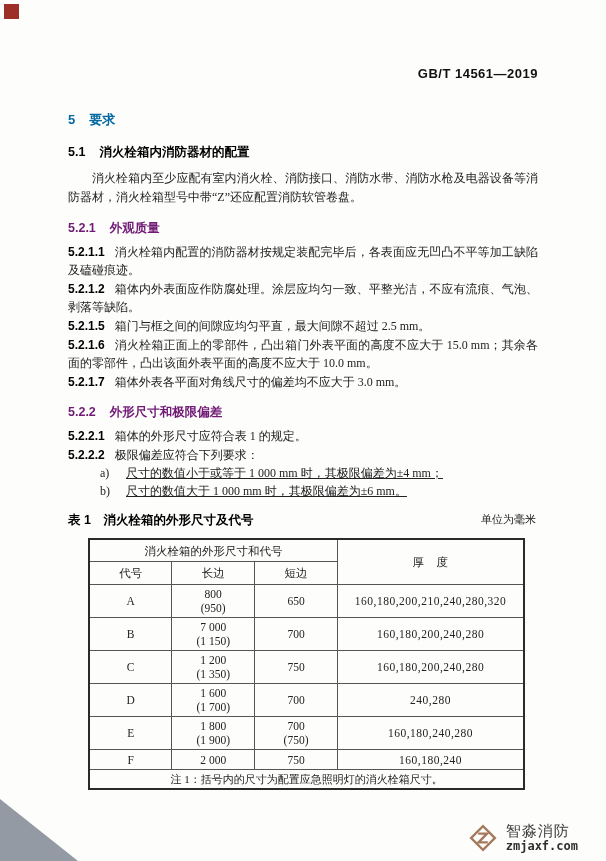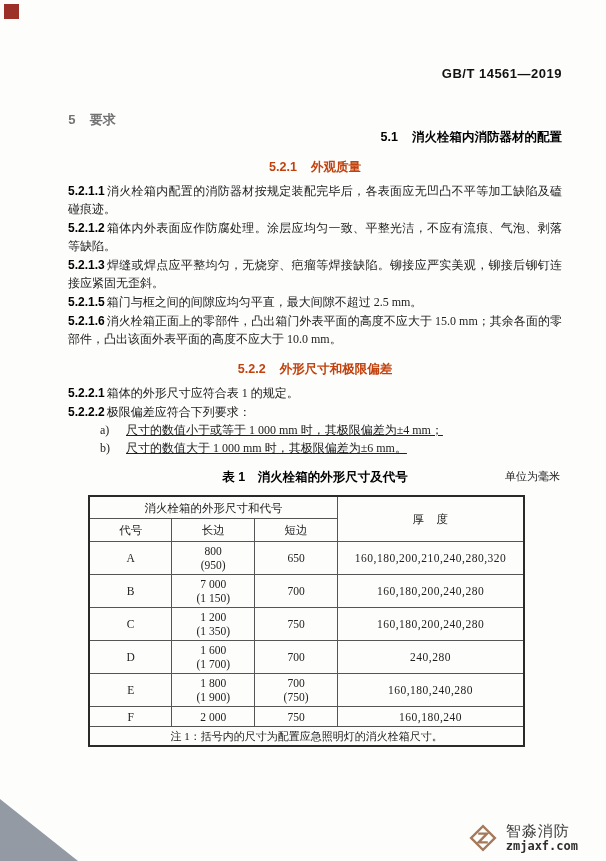--- a/index.html
+++ b/index.html
@@ -5,42 +5,42 @@
   html,body{margin:0;padding:0;background:#e8e8e8;}
   .page{
     position:relative;
     width:606px;height:861px;
     margin:0 auto;
     background:#fdfdfc;
     font-family:"Liberation Serif","DejaVu Serif",serif;
     color:#222;
     overflow:hidden;
     box-sizing:border-box;
-    padding:66px 44px 0 68px;
+    padding:66px 68px 0 68px;
   }
   .doc-code{
     text-align:right;
     font-family:"Liberation Sans","DejaVu Sans",sans-serif;
     font-weight:bold;font-size:13px;color:#111;
     letter-spacing:.5px;
   }
-  .h1{margin-top:30px;font-family:Liberation Mono, monospace;font-weight:bold;font-size:13px;color:#737373;}
-  .h2{margin-top:0;font-family:"Liberation Sans","DejaVu Sans",sans-serif;font-weight:bold;font-size:12.5px;color:#000;text-align:right;}
-  .h3{margin-top:13px;font-family:"Liberation Sans","DejaVu Sans",sans-serif;font-weight:bold;font-size:12.5px;color:#c2410c;text-align:center;}
+  .h1{margin-top:30px;font-family:Liberation Sans, sans-serif;font-weight:bold;font-size:13px;color:#0369a1;}
+  .h2{margin-top:15px;font-family:"Liberation Sans","DejaVu Sans",sans-serif;font-weight:bold;font-size:12.5px;color:#000;}
+  .h3{margin-top:13px;font-family:"Liberation Sans","DejaVu Sans",sans-serif;font-weight:bold;font-size:12.5px;color:#701a75;}
   .h1 .num,.h2 .num,.h3 .num{margin-right:14px;}
   p{margin:0;font-size:12px;line-height:19px;text-align:justify;}
   p.bodytext{margin-top:8px;text-indent:2em;}
   p.clause{line-height:18px;margin-top:1px;}
-  p.clause .cnum{font-family:"Liberation Sans","DejaVu Sans",sans-serif;font-weight:bold;color:#000;margin-right:2px;}
+  p.clause .cnum{font-family:"Liberation Sans","DejaVu Sans",sans-serif;font-weight:bold;color:#000;margin-right:10px;}
   .clause-group{margin-top:6px;}
   p.li{margin-top:0;padding-left:32px;line-height:18px;text-decoration:underline;}
   p.li .mark{display:inline-block;width:26px;}
   .caption-row{position:relative;margin-top:12px;height:18px;}
   .caption{
-    display:block;text-align:center;
+    display:block;
     font-family:"Liberation Sans","DejaVu Sans",sans-serif;
     font-weight:bold;font-size:12.5px;color:#000;
   }
   .unit{position:absolute;right:2px;top:0;font-size:11px;color:#222;}
   table.t1{
     margin:8px 0 0 20px;
     border-collapse:collapse;
     width:437px;
     font-size:11.5px;color:#222;
     table-layout:fixed;
@@ -100,32 +100,33 @@
   <div class="doc-code">GB/T 14561—2019</div>
 
   <div class="h1">
     <span class="num">5</span><span>要求</span>
   </div>
 
   <div class="h2">
     <span class="num">5.1</span><span>消火栓箱内消防器材的配置</span>
   </div>
 
+  <p class="bodytext">消火栓箱内至少应配有室内消火栓、消防接口、消防水带、消防水枪及电器设备等消防器材，消火栓箱型号中带“Z”还应配置消防软管卷盘。</p>
 
 
   <div class="h3">
     <span class="num">5.2.1</span><span>外观质量</span>
   </div>
 
   <div class="clause-group">
     <p class="clause"><span class="cnum">5.2.1.1</span><span>消火栓箱内配置的消防器材按规定装配完毕后，各表面应无凹凸不平等加工缺陷及磕碰痕迹。</span></p>
     <p class="clause"><span class="cnum">5.2.1.2</span><span>箱体内外表面应作防腐处理。涂层应均匀一致、平整光洁，不应有流痕、气泡、剥落等缺陷。</span></p>
-    <p class="clause"><span class="cnum">5.2.1.3</span><span>焊缝或焊点应平整均匀，无烧穿、疤瘤等焊接缺陷。铆接应严实美观，铆接后铆钉连接应紧固无歪斜。</span></p>
     <p class="clause"><span class="cnum">5.2.1.5</span><span>箱门与框之间的间隙应均匀平直，最大间隙不超过 2.5 mm。</span></p>
     <p class="clause"><span class="cnum">5.2.1.6</span><span>消火栓箱正面上的零部件，凸出箱门外表平面的高度不应大于 15.0 mm；其余各面的零部件，凸出该面外表平面的高度不应大于 10.0 mm。</span></p>
+    <p class="clause"><span class="cnum">5.2.1.7</span><span>箱体外表各平面对角线尺寸的偏差均不应大于 3.0 mm。</span></p>
   </div>
 
   <div class="h3">
     <span class="num">5.2.2</span><span>外形尺寸和极限偏差</span>
   </div>
 
   <div class="clause-group">
     <p class="clause"><span class="cnum">5.2.2.1</span><span>箱体的外形尺寸应符合表 1 的规定。</span></p>
     <p class="clause"><span class="cnum">5.2.2.2</span><span>极限偏差应符合下列要求：</span></p>
     <p class="li"><span class="mark">a)</span><span>尺寸的数值小于或等于 1 000 mm 时，其极限偏差为±4 mm；</span></p>

